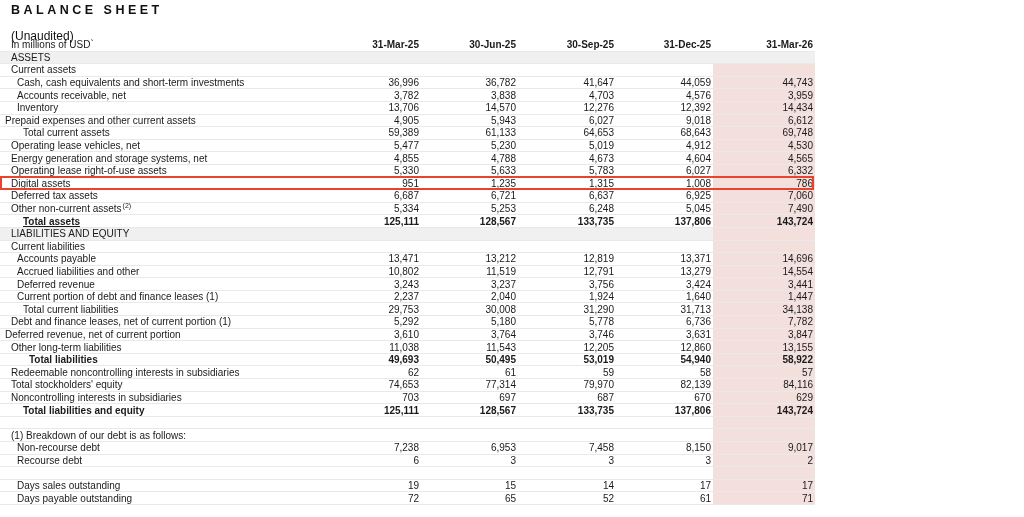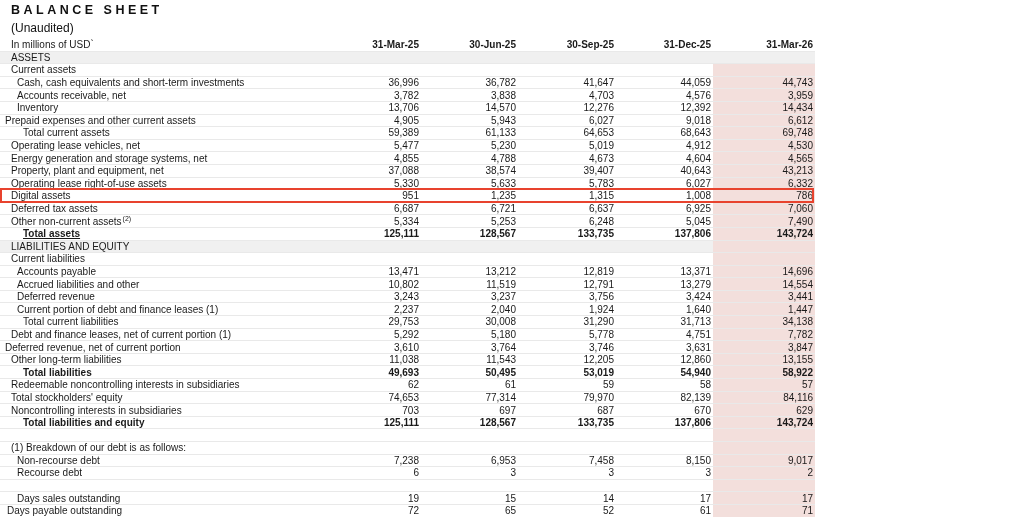--- a/index.html
+++ b/index.html
@@ -7,21 +7,21 @@
     --band:#f0f0f0;
     --grid:#e9e9e9;
     --red:#e8432e;
     --ink:#1a1a1a;
   }
   html,body{margin:0;padding:0;background:#fff;}
   .page{position:relative;width:1024px;height:517px;background:#fff;overflow:hidden;
         font-family:"Liberation Sans",sans-serif;color:var(--ink);}
   .doc-header{position:absolute;top:3px;left:11px;}
   .title{font-size:12.5px;font-weight:700;letter-spacing:3.5px;color:#111;}
-  .subtitle{font-size:12px;margin-top:4px;color:#111;}
+  .subtitle{font-size:12px;margin-top:12px;color:#111;}
   .sheet{position:absolute;top:39px;left:0;width:815px;}
   .row{display:flex;height:12.6px;box-sizing:border-box;border-bottom:1px solid var(--grid);
        font-size:10px;align-items:center;}
   .row.section{background:var(--band);}
   .row.highlight{position:relative;}
   .row.highlight::after{content:"";position:absolute;left:0;right:1px;top:-2px;bottom:-1px;
        border:2px solid var(--red);pointer-events:none;}
   .cell{box-sizing:border-box;height:100%;display:flex;align-items:center;overflow:hidden;white-space:nowrap;}
   .cell.label{flex:1;padding-left:11px;}
   .cell.num{justify-content:flex-end;padding-right:2px;}
@@ -116,28 +116,20 @@
         </div>
         <div class="row">
           <div class="cell label" style="padding-left: 11px;">Energy generation and storage systems, net</div>
           <div class="cell num c0">4,855</div>
           <div class="cell num c1">4,788</div>
           <div class="cell num c2">4,673</div>
           <div class="cell num c3">4,604</div>
           <div class="cell num c4 pinkcell">4,565</div>
         </div>
         <div class="row">
-          <div class="cell label" style="padding-left: 11px;">Property, plant and equipment, net</div>
-          <div class="cell num c0">37,088</div>
-          <div class="cell num c1">38,574</div>
-          <div class="cell num c2">39,407</div>
-          <div class="cell num c3">40,643</div>
-          <div class="cell num c4 pinkcell">43,213</div>
-        </div>
-        <div class="row">
           <div class="cell label" style="padding-left: 11px;">Operating lease right-of-use assets</div>
           <div class="cell num c0">5,330</div>
           <div class="cell num c1">5,633</div>
           <div class="cell num c2">5,783</div>
           <div class="cell num c3">6,027</div>
           <div class="cell num c4 pinkcell">6,332</div>
         </div>
         <div class="row highlight">
           <div class="cell label" style="padding-left: 11px;">Digital assets</div>
           <div class="cell num c0">951</div>
@@ -224,41 +216,41 @@
           <div class="cell num c1">30,008</div>
           <div class="cell num c2">31,290</div>
           <div class="cell num c3">31,713</div>
           <div class="cell num c4 pinkcell">34,138</div>
         </div>
         <div class="row">
           <div class="cell label" style="padding-left: 11px;">Debt and finance leases, net of current portion (1)</div>
           <div class="cell num c0">5,292</div>
           <div class="cell num c1">5,180</div>
           <div class="cell num c2">5,778</div>
-          <div class="cell num c3">4,751</div>
+          <div class="cell num c3">6,736</div>
           <div class="cell num c4 pinkcell">7,782</div>
         </div>
         <div class="row">
           <div class="cell label" style="padding-left: 5px;">Deferred revenue, net of current portion</div>
           <div class="cell num c0">3,610</div>
           <div class="cell num c1">3,764</div>
           <div class="cell num c2">3,746</div>
           <div class="cell num c3">3,631</div>
           <div class="cell num c4 pinkcell">3,847</div>
         </div>
         <div class="row">
           <div class="cell label" style="padding-left: 11px;">Other long-term liabilities</div>
           <div class="cell num c0">11,038</div>
           <div class="cell num c1">11,543</div>
           <div class="cell num c2">12,205</div>
           <div class="cell num c3">12,860</div>
           <div class="cell num c4 pinkcell">13,155</div>
         </div>
         <div class="row">
-          <div class="cell label bold" style="padding-left: 23px;">Total liabilities</div>
+          <div class="cell label bold" style="padding-left: 29px;">Total liabilities</div>
           <div class="cell num c0 bold">49,693</div>
           <div class="cell num c1 bold">50,495</div>
           <div class="cell num c2 bold">53,019</div>
           <div class="cell num c3 bold">54,940</div>
           <div class="cell num c4 bold pinkcell">58,922</div>
         </div>
         <div class="row">
           <div class="cell label" style="padding-left: 11px;">Redeemable noncontrolling interests in subsidiaries</div>
           <div class="cell num c0">62</div>
           <div class="cell num c1">61</div>
@@ -332,21 +324,21 @@
         </div>
         <div class="row">
           <div class="cell label" style="padding-left: 17px;">Days sales outstanding</div>
           <div class="cell num c0">19</div>
           <div class="cell num c1">15</div>
           <div class="cell num c2">14</div>
           <div class="cell num c3">17</div>
           <div class="cell num c4 pinkcell">17</div>
         </div>
         <div class="row">
-          <div class="cell label" style="padding-left: 7px;">Days payable outstanding</div>
+          <div class="cell label" style="padding-left: 17px;">Days payable outstanding</div>
           <div class="cell num c0">72</div>
           <div class="cell num c1">65</div>
           <div class="cell num c2">52</div>
           <div class="cell num c3">61</div>
           <div class="cell num c4 pinkcell">71</div>
         </div>
       </div>
   </div>
 </div>
 

